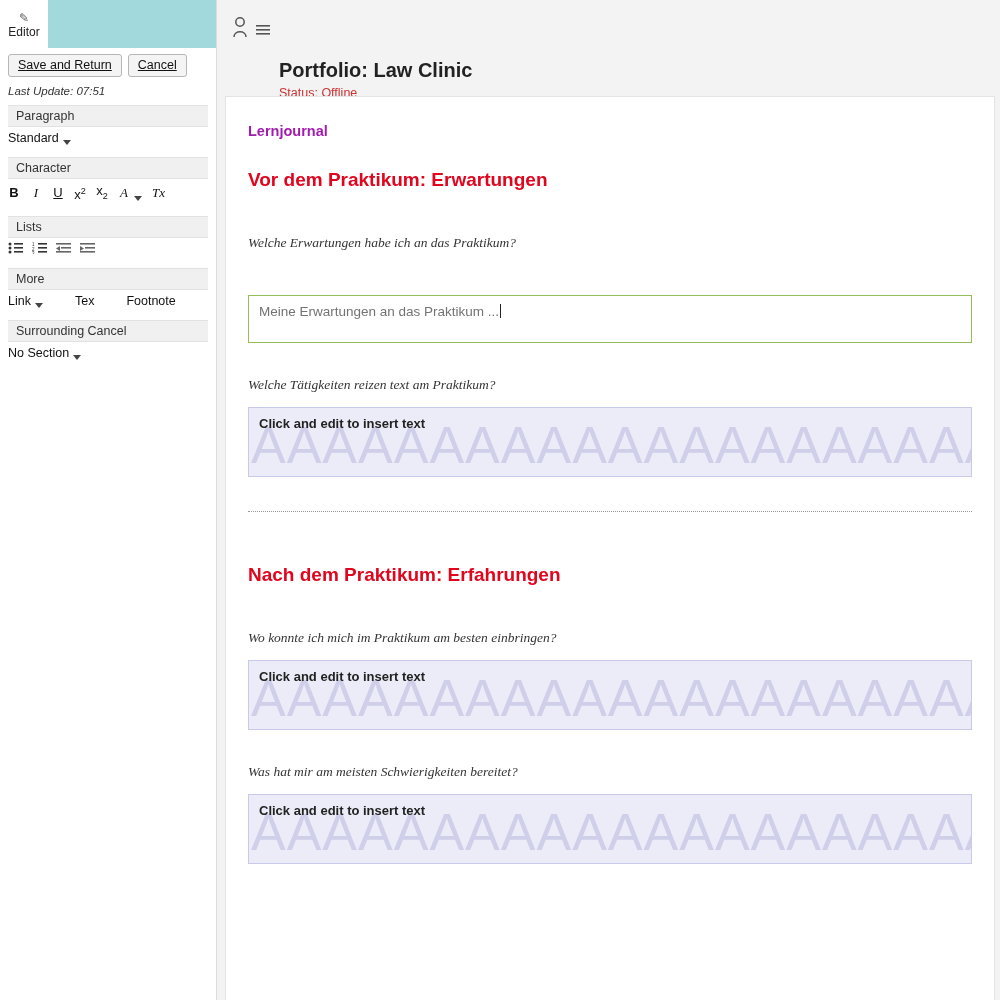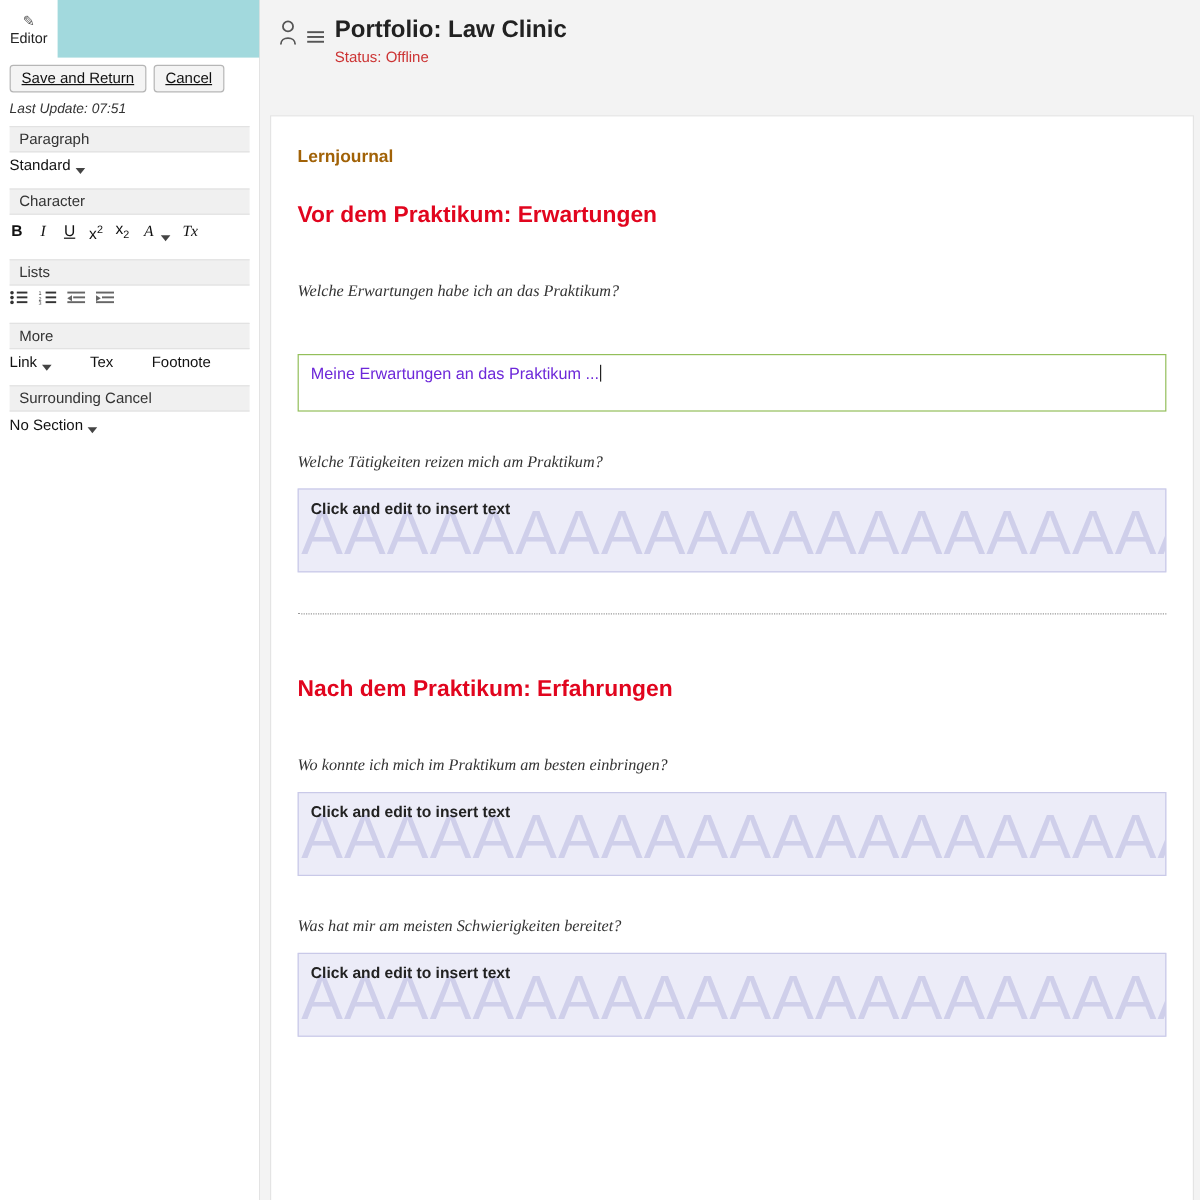--- a/index.html
+++ b/index.html
@@ -153,20 +153,21 @@
     padding-top: 6px;
   }
   .person-icon { width: 18px; height: 24px; }
   .list-icon { width: 16px; height: 16px; display: block; }
   .title-block { padding-top: 2px; }
   .title {
     font-size: 20px;
     font-weight: bold;
     color: #222;
     line-height: 26px;
+    margin-top: 45px;
   }
   .status {
     font-size: 12.5px;
     color: #c33;
     line-height: 18px;
     margin-top: 1px;
   }
 
   .page {
     position: absolute;
@@ -174,21 +175,21 @@
     top: 96px;
     width: 770px;
     min-height: 920px;
     background: #ffffff;
     border: 1px solid #e4e4e4;
     padding: 22px 22px 0 22px;
   }
   .doc-title {
     font-size: 14.5px;
     font-weight: bold;
-    color: #a16207;
+    color: #a21caf;
     margin: 4px 0 30px 0;
   }
   .section-title {
     font-size: 19px;
     font-weight: bold;
     color: #e1051e;
     margin: 0 0 44px 0;
   }
   .question {
     font-family: "Liberation Serif", serif;
@@ -197,21 +198,21 @@
     color: #333;
     margin: 0 0 14px 0;
   }
   .answer-filled {
     border: 1px solid #93bf5a;
     background: #ffffff;
     min-height: 48px;
     padding: 8px 10px;
     margin-bottom: 34px;
     font-size: 13.5px;
-    color: #6d28d9;
+    color: #737373;
     position: relative;
     margin-top: 44px;
   }
   .answer-filled .caretline {
     display: inline-block;
     width: 1px;
     height: 14px;
     background: #222;
     vertical-align: -2px;
     margin-left: 1px;
@@ -380,21 +381,21 @@
     <div class="page">
       <div class="doc-title">Lernjournal</div>
 
       <div class="section-title">Vor dem Praktikum: Erwartungen</div>
 
       <div class="question">Welche Erwartungen habe ich an das Praktikum?</div>
       <div class="answer-filled">
         <span>Meine Erwartungen an das Praktikum ...</span><span class="caretline"></span>
       </div>
 
-      <div class="question">Welche Tätigkeiten reizen mich am Praktikum?</div>
+      <div class="question">Welche Tätigkeiten reizen text am Praktikum?</div>
       <div class="placeholder-box">
         <div class="ghost">AAAAAAAAAAAAAAAAAAAAAAAAAAAAAAAAAAAAAAAAAAAA</div>
         <div class="ph-label">Click and edit to insert text</div>
       </div>
 
       <div class="divider"></div>
 
       <div class="section-title">Nach dem Praktikum: Erfahrungen</div>
 
       <div class="question">Wo konnte ich mich im Praktikum am besten einbringen?</div>

